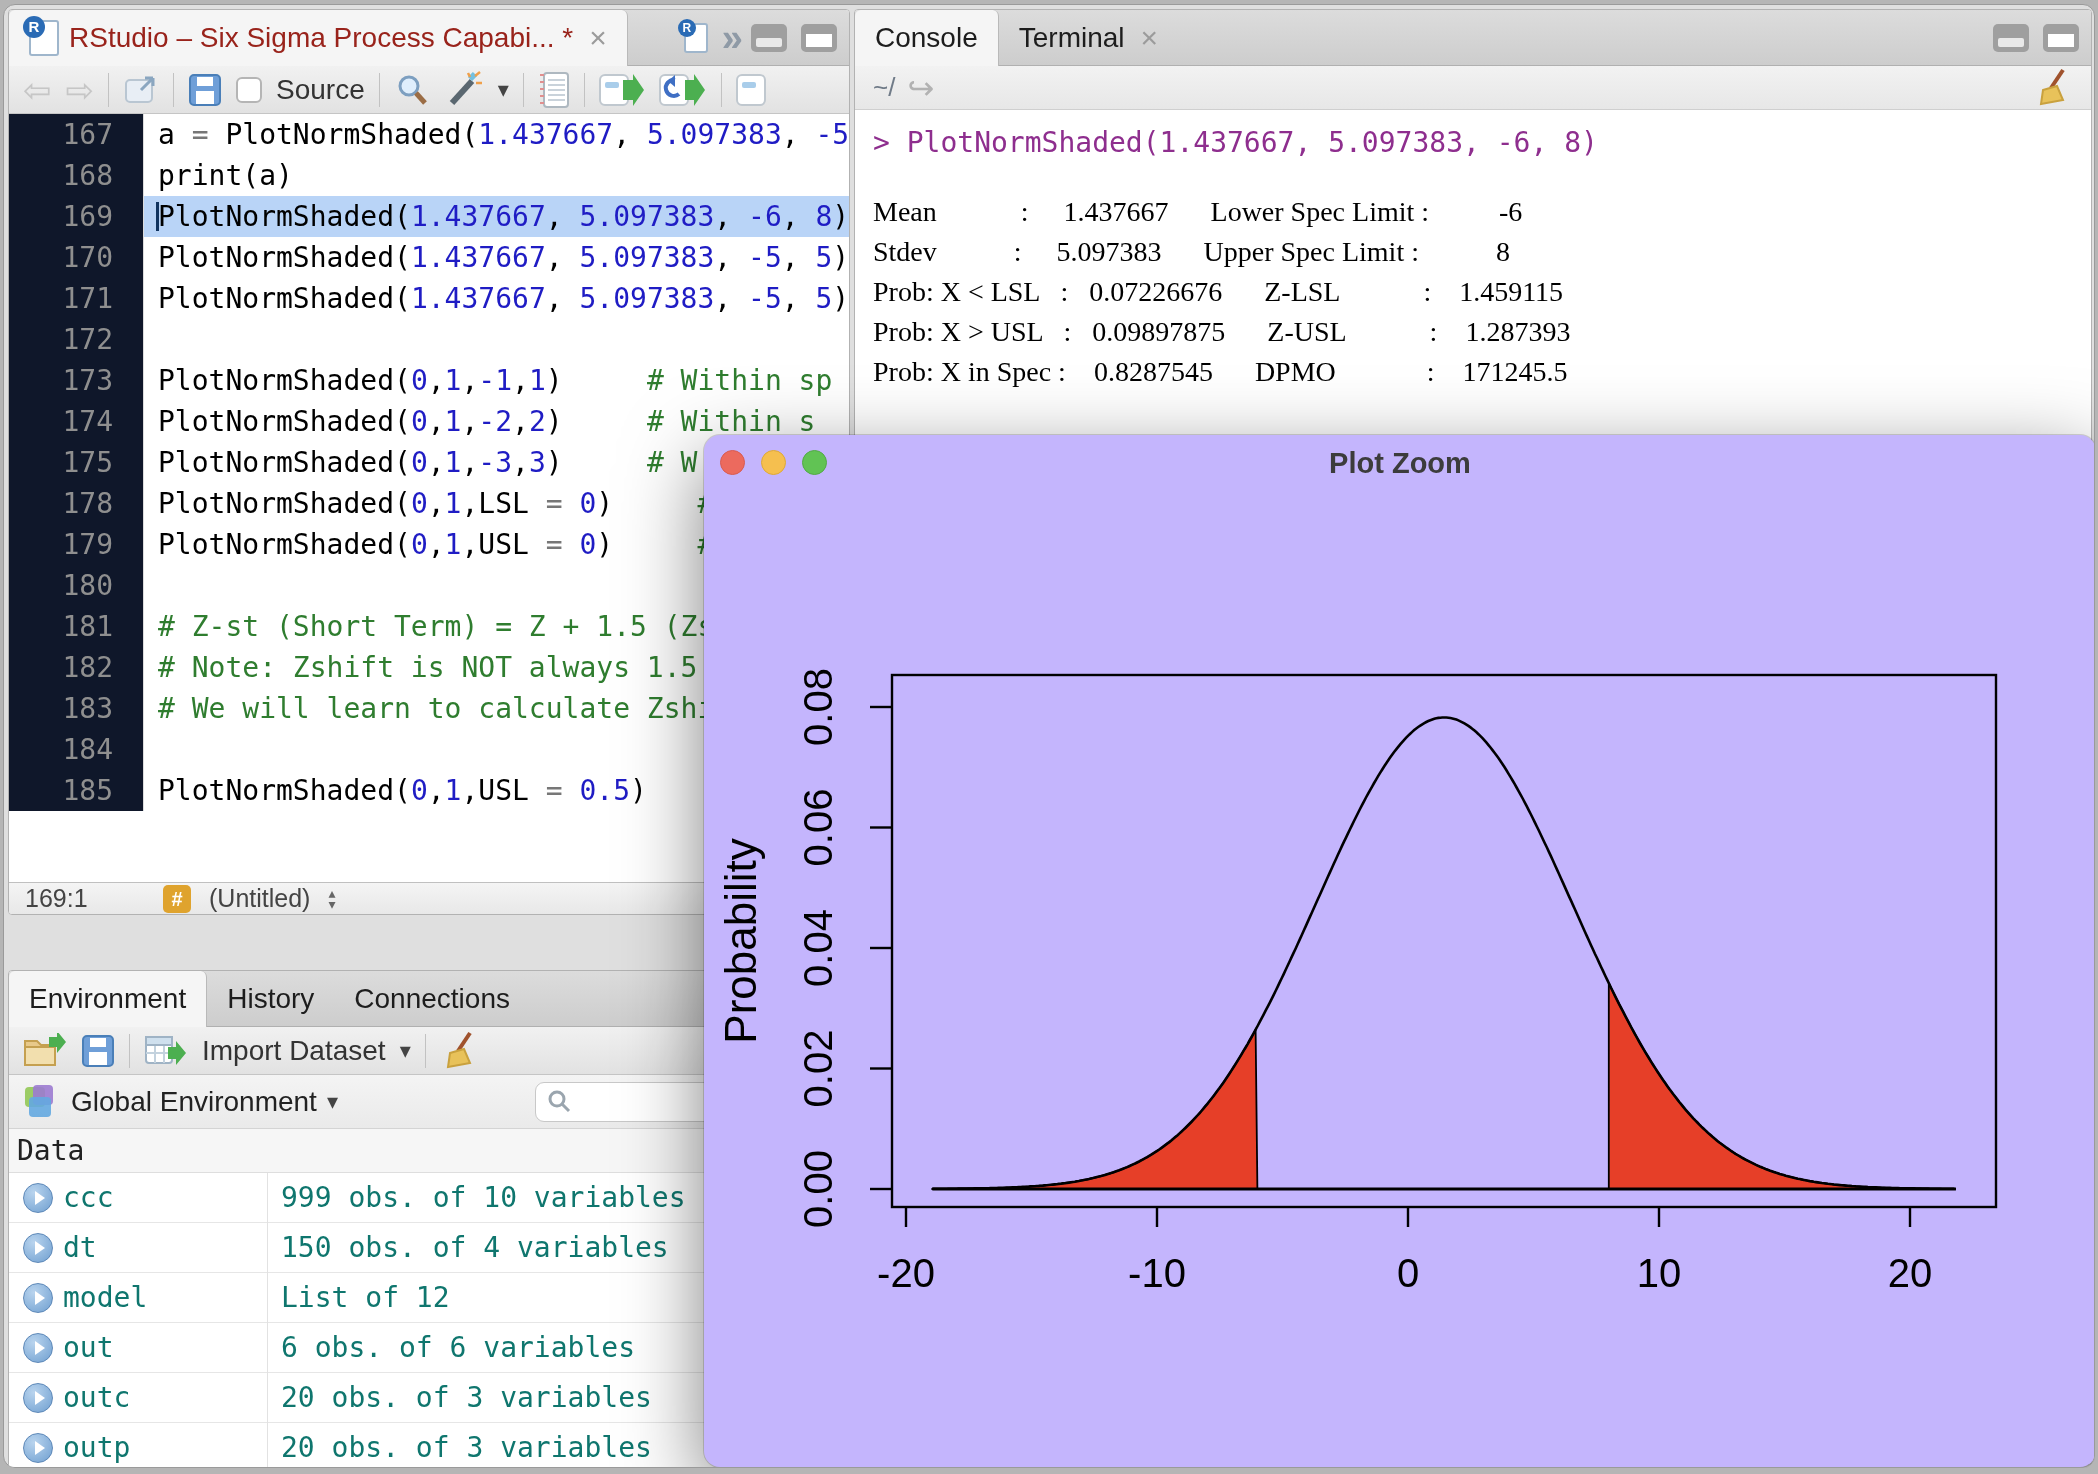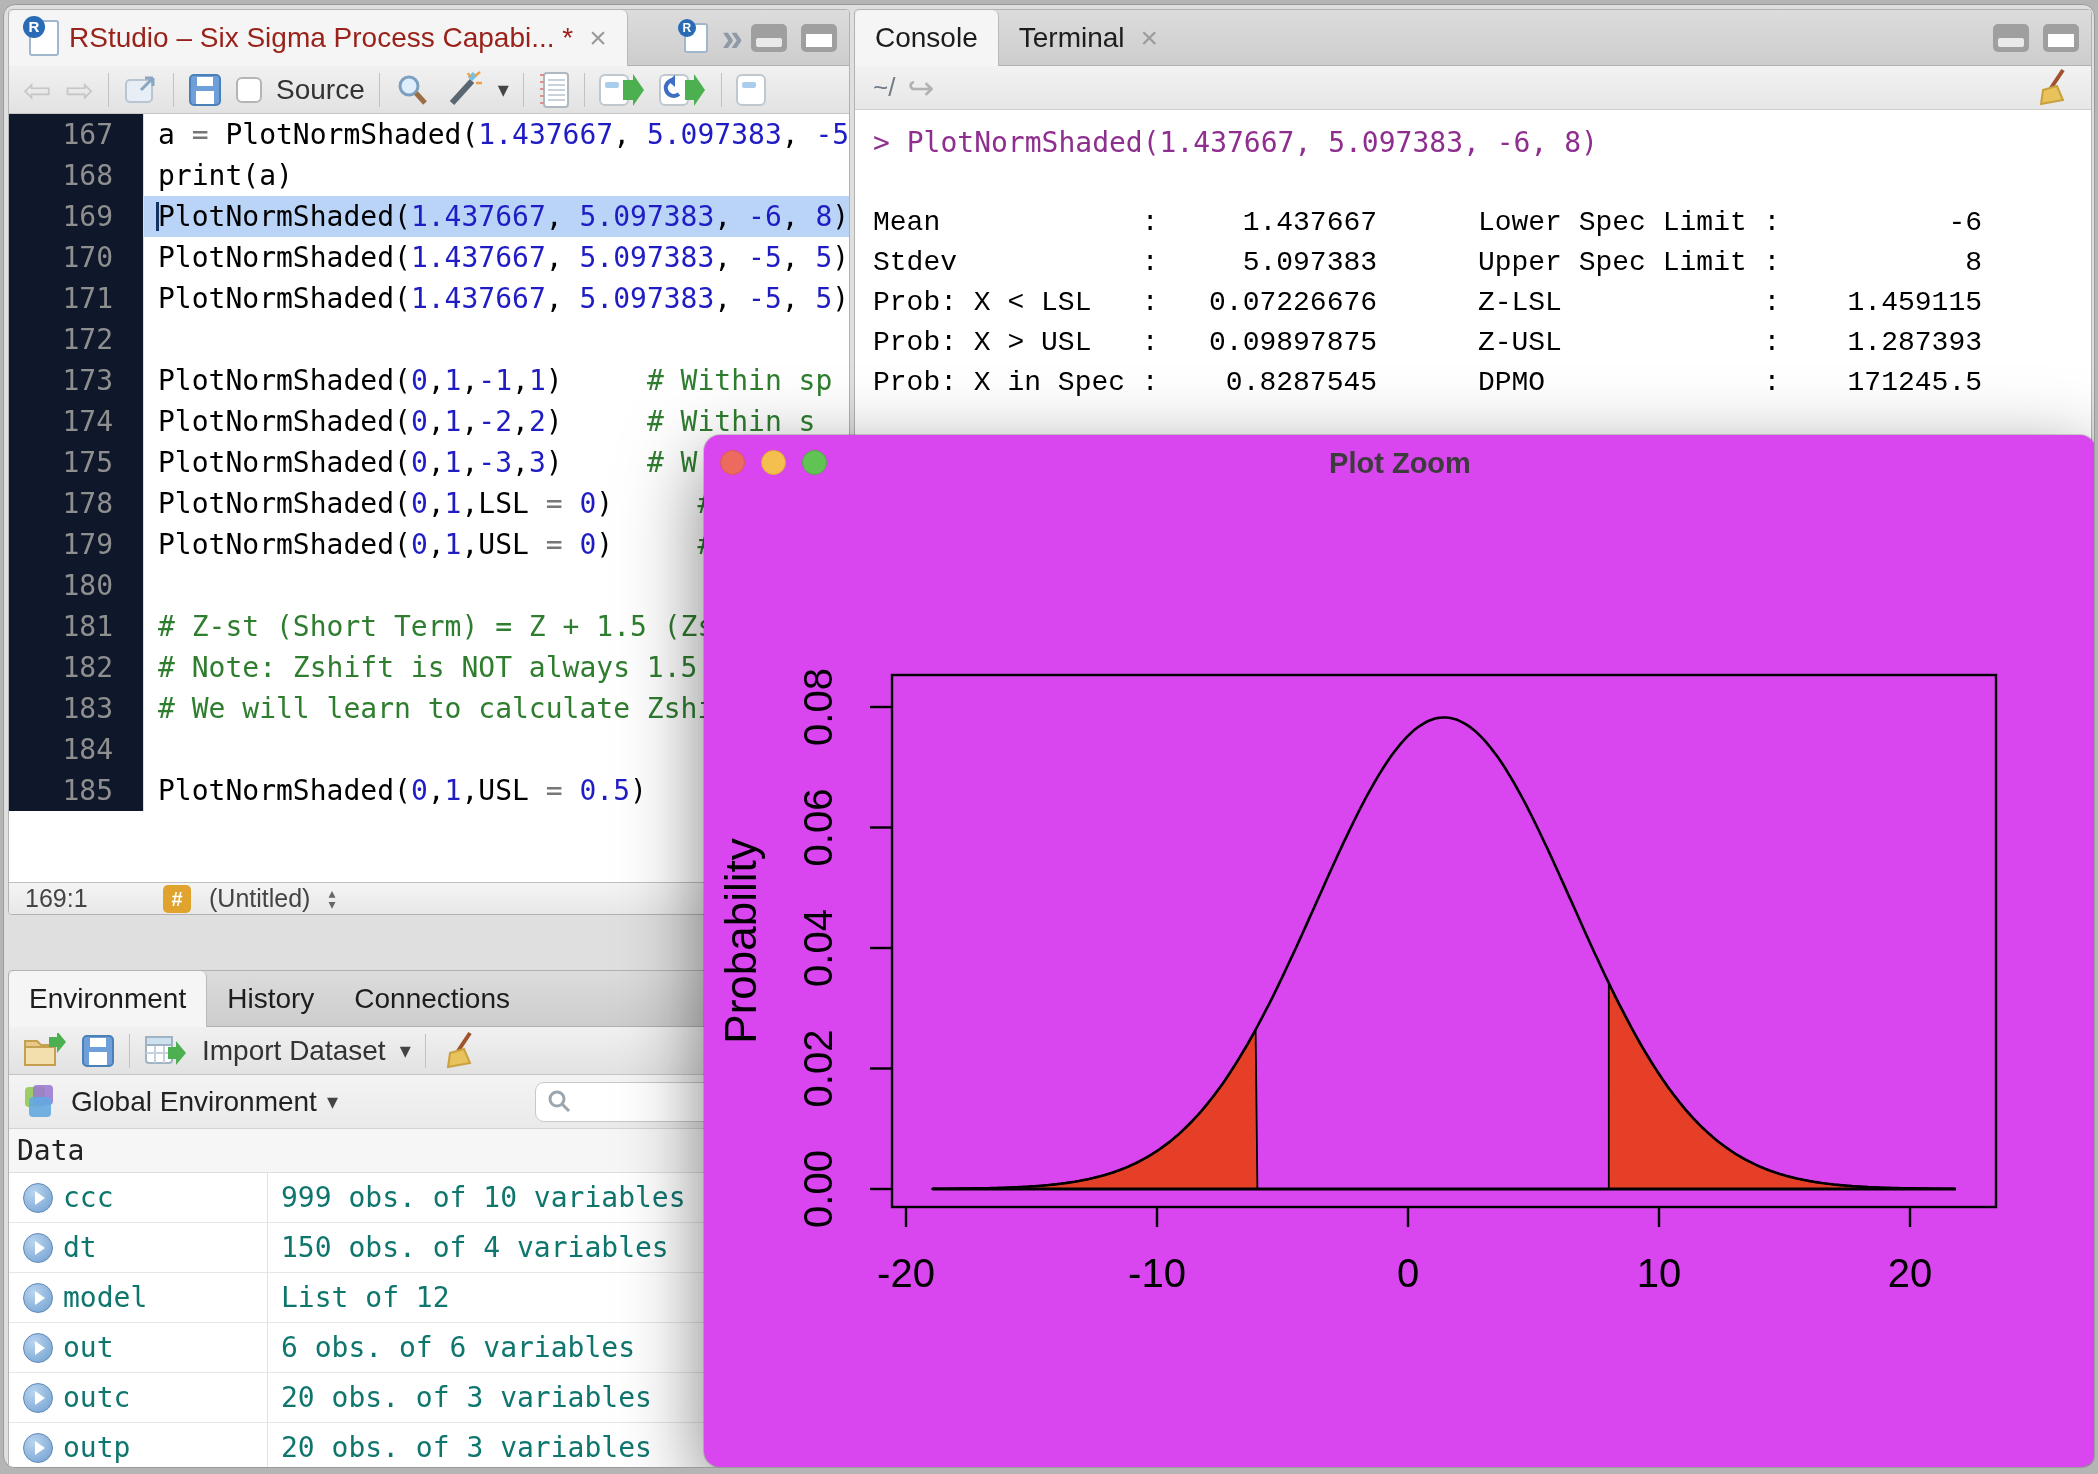--- a/index.html
+++ b/index.html
@@ -61,42 +61,42 @@
   .hash-icon { width:28px; height:28px; background:#dfa32e; border-radius:5px; color:#fff; font-weight:700;
                font-size:20px; text-align:center; line-height:28px; }
   .updown { display:inline-flex; flex-direction:column; line-height:11px; font-size:14px; color:#666; }
 
   
   #console-toolbar { height:44px; background:linear-gradient(#f2f2f2,#e7e7e7); border-bottom:1px solid #cfcfcf;
                      display:flex; align-items:center; padding:0 18px; gap:12px; font-size:26px; color:#707b88; }
   #console-body { position:absolute; left:0; right:0; top:101px; bottom:0; background:#fff;
                   font-family:"DejaVu Sans Mono", monospace; font-size:28px; padding:12px 0 0 18px; }
   #console-input { color:#8e2e8e; line-height:40px; white-space:pre; }
-  #console-out { font-family:Liberation Mono, monospace; font-size:inherit; line-height:40px; white-space:pre; color:#000; margin-top:40px; }
+  #console-out { font-family:Liberation Serif, serif; font-size:inherit; line-height:40px; white-space:pre; color:#000; margin-top:29px; }
 
   
   #env-toolbar2 { height:54px; background:linear-gradient(#f4f4f4,#eaeaea); border-bottom:1px solid #d4d4d4;
                   display:flex; align-items:center; gap:10px; padding:16px 14px; font-size:28px; color:#222; }
   .searchbox { width:300px; height:40px; background:#fff; border:1px solid #c8c8c8; border-radius:9px;
                display:flex; align-items:center; padding:0 10px; }
   #env-header { height:44px; background:#f6f6f6; border-bottom:1px solid #dedede; display:flex; align-items:center;
                 font-family:"DejaVu Sans Mono", monospace; font-size:28px; color:#222; padding:0 8px; }
   #env-rows { position:relative; }
   #env-rows::before { content:""; position:absolute; left:258px; top:0; bottom:0; width:1px; background:#e2e2e2; }
   .erow { display:flex; align-items:center; height:50px; border-bottom:1px solid #e6e6e6;
           font-family:"DejaVu Sans Mono", monospace; font-size:28px; color:#0f766e; }
   .expander { width:30px; height:30px; border-radius:50%; margin:0 10px 0 14px; flex:none;
               background:radial-gradient(circle at 35% 30%, #b9d4ee, #6f9fd0); border:1px solid #5d88b8;
               display:flex; align-items:center; justify-content:center; }
   .expander i { width:0; height:0; border-left:10px solid #fff; border-top:7px solid transparent; border-bottom:7px solid transparent; margin-left:3px; }
   .ename { width:204px; flex:none; }
   .edesc { padding-left:14px; }
 
   
-  #plot-window { position:absolute; left:700px; top:430px; width:1392px; height:1032px; background:#d946ef;
+  #plot-window { position:absolute; left:700px; top:430px; width:1392px; height:1032px; background:#c4b5fd;
                  border-radius:16px; box-shadow:0 25px 80px rgba(0,0,0,.5), 0 0 0 1px rgba(0,0,0,.15); z-index:50; }
   #plot-titlebar { position:absolute; left:0; top:0; right:0; height:56px; display:flex; align-items:center; }
   .lights { position:absolute; left:16px; top:15px; display:flex; gap:16px; }
   .light { width:25px; height:25px; border-radius:50%; }
   .light.red { background:#ec6a5e; border:1px solid #d95b50; }
   .light.yellow { background:#f5bf4f; border:1px solid #dfa936; }
   .light.green { background:#61c354; border:1px solid #52aa45; }
   #plot-title { width:100%; text-align:center; font-size:29px; font-weight:700; color:#3c3c3c; }
   #plot-svg-host { position:absolute; inset:0; }
 </style>

